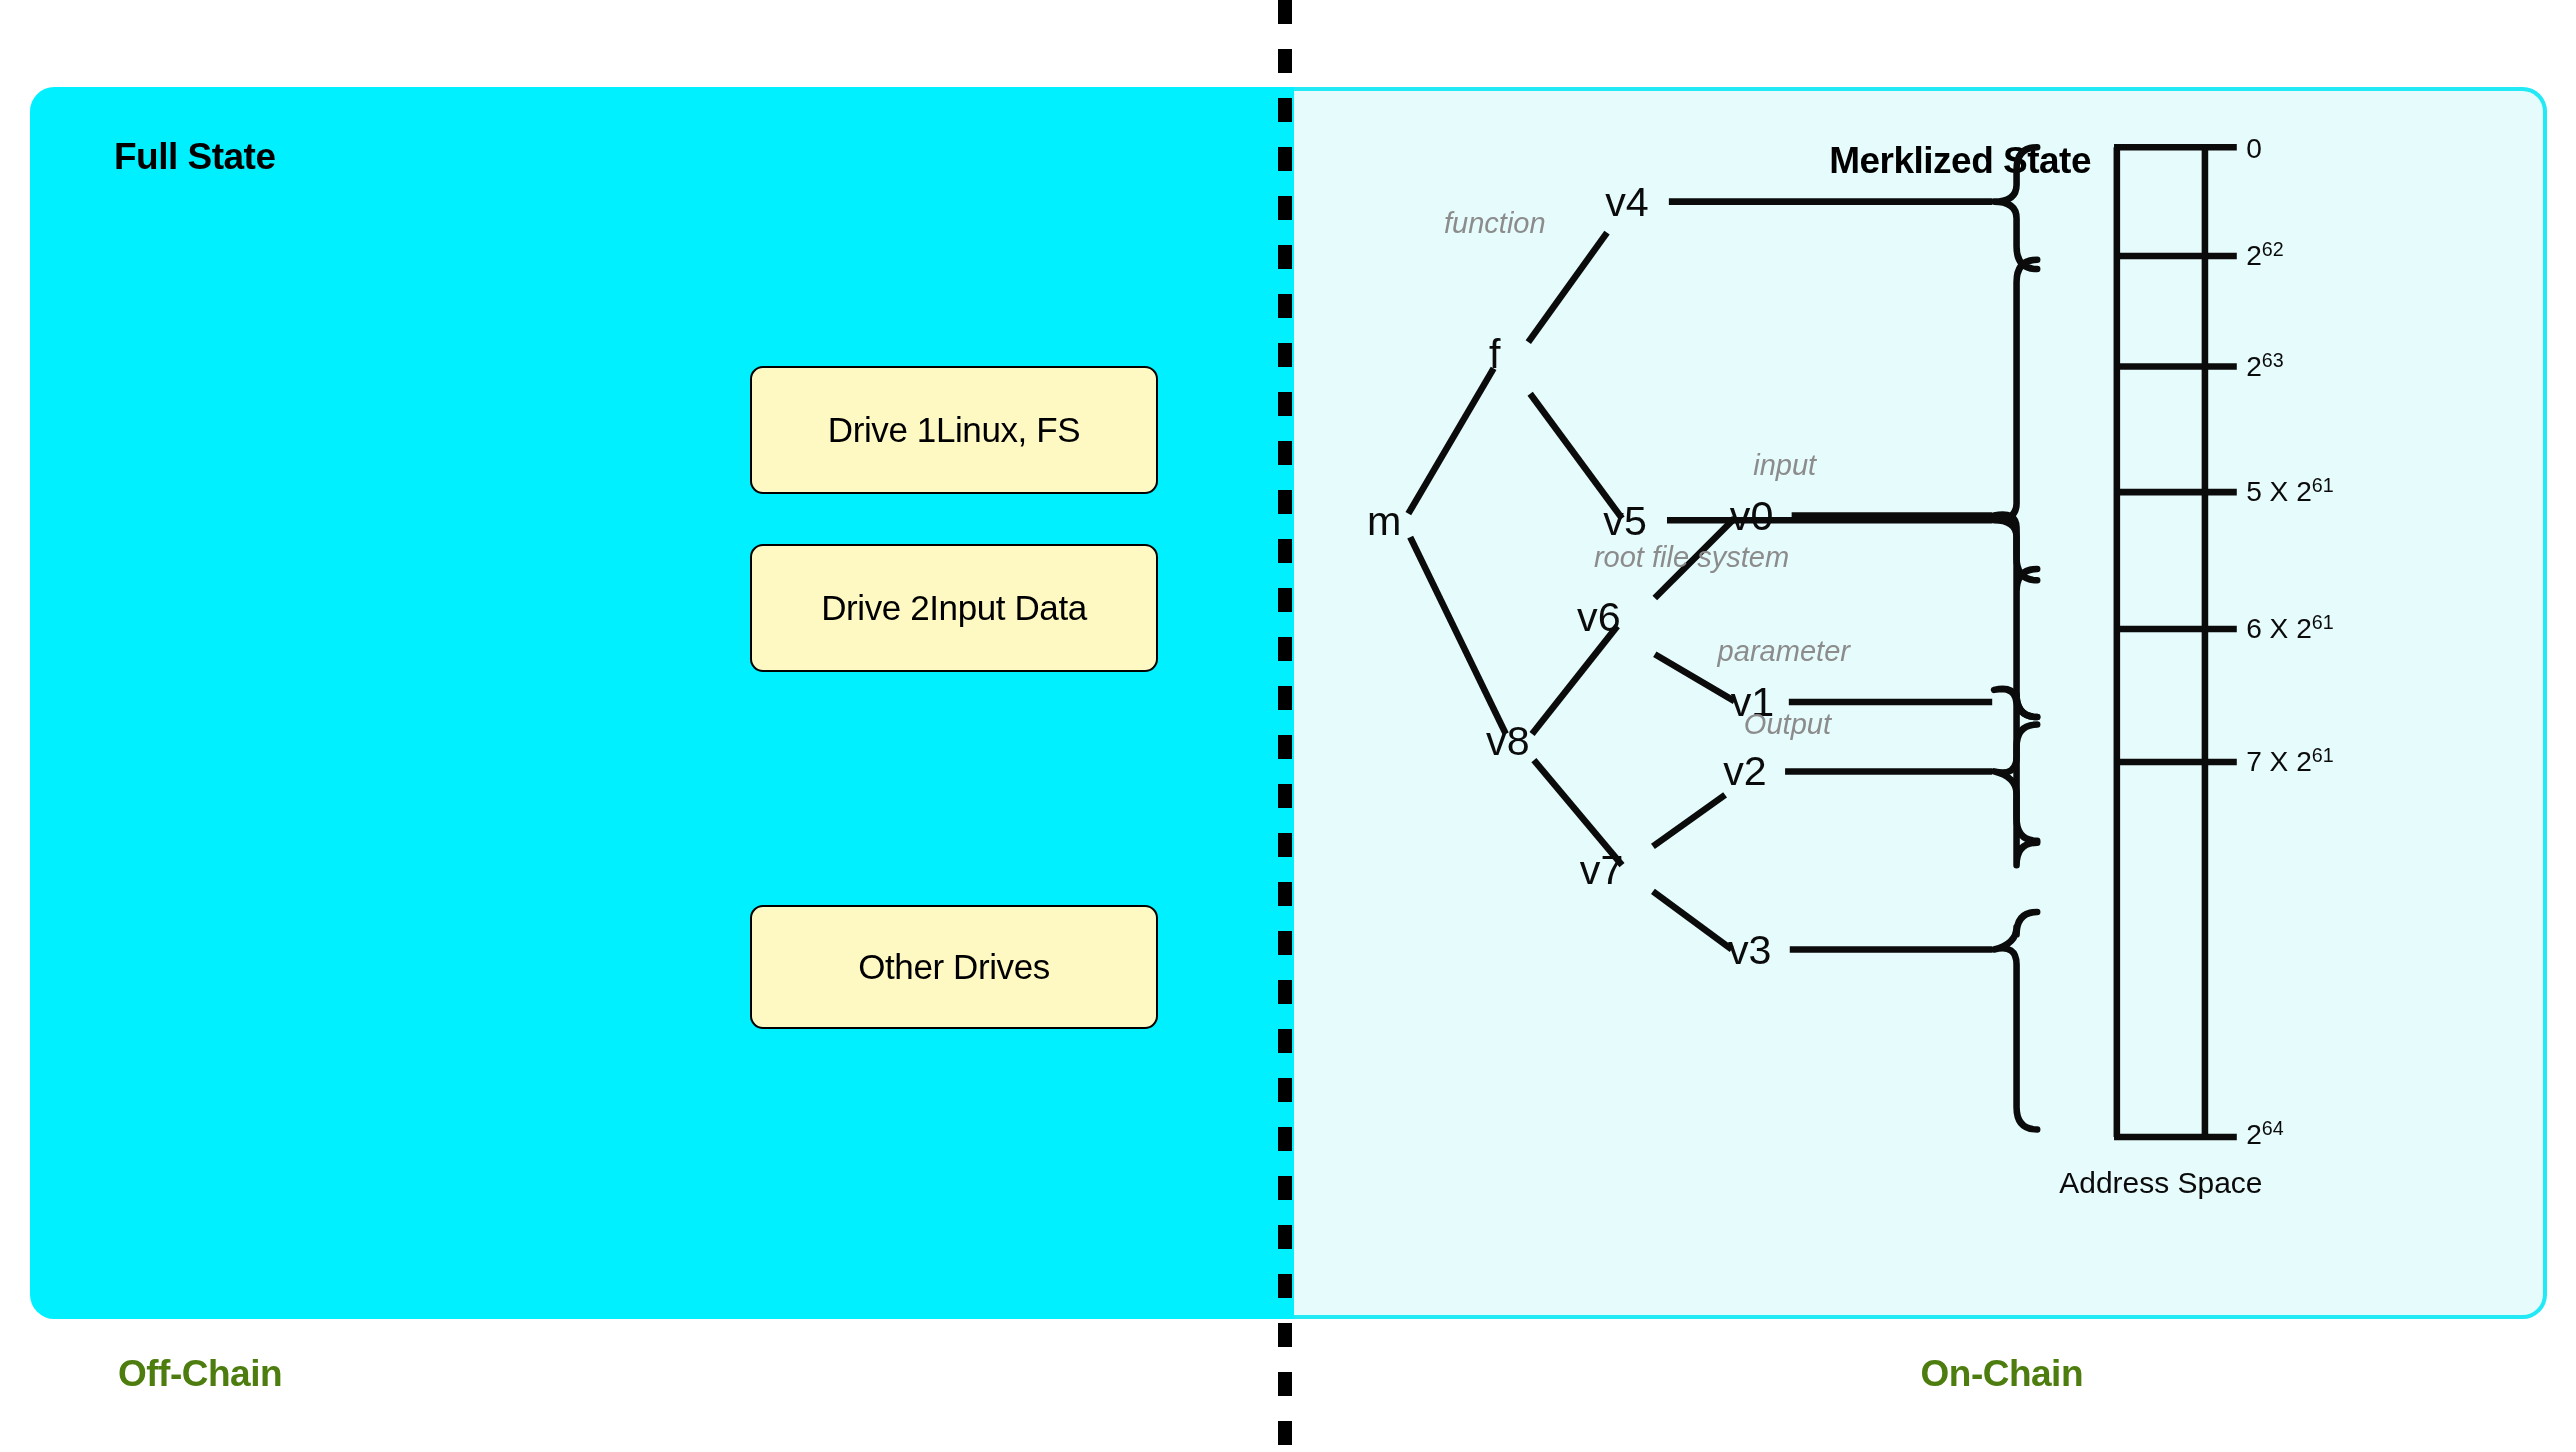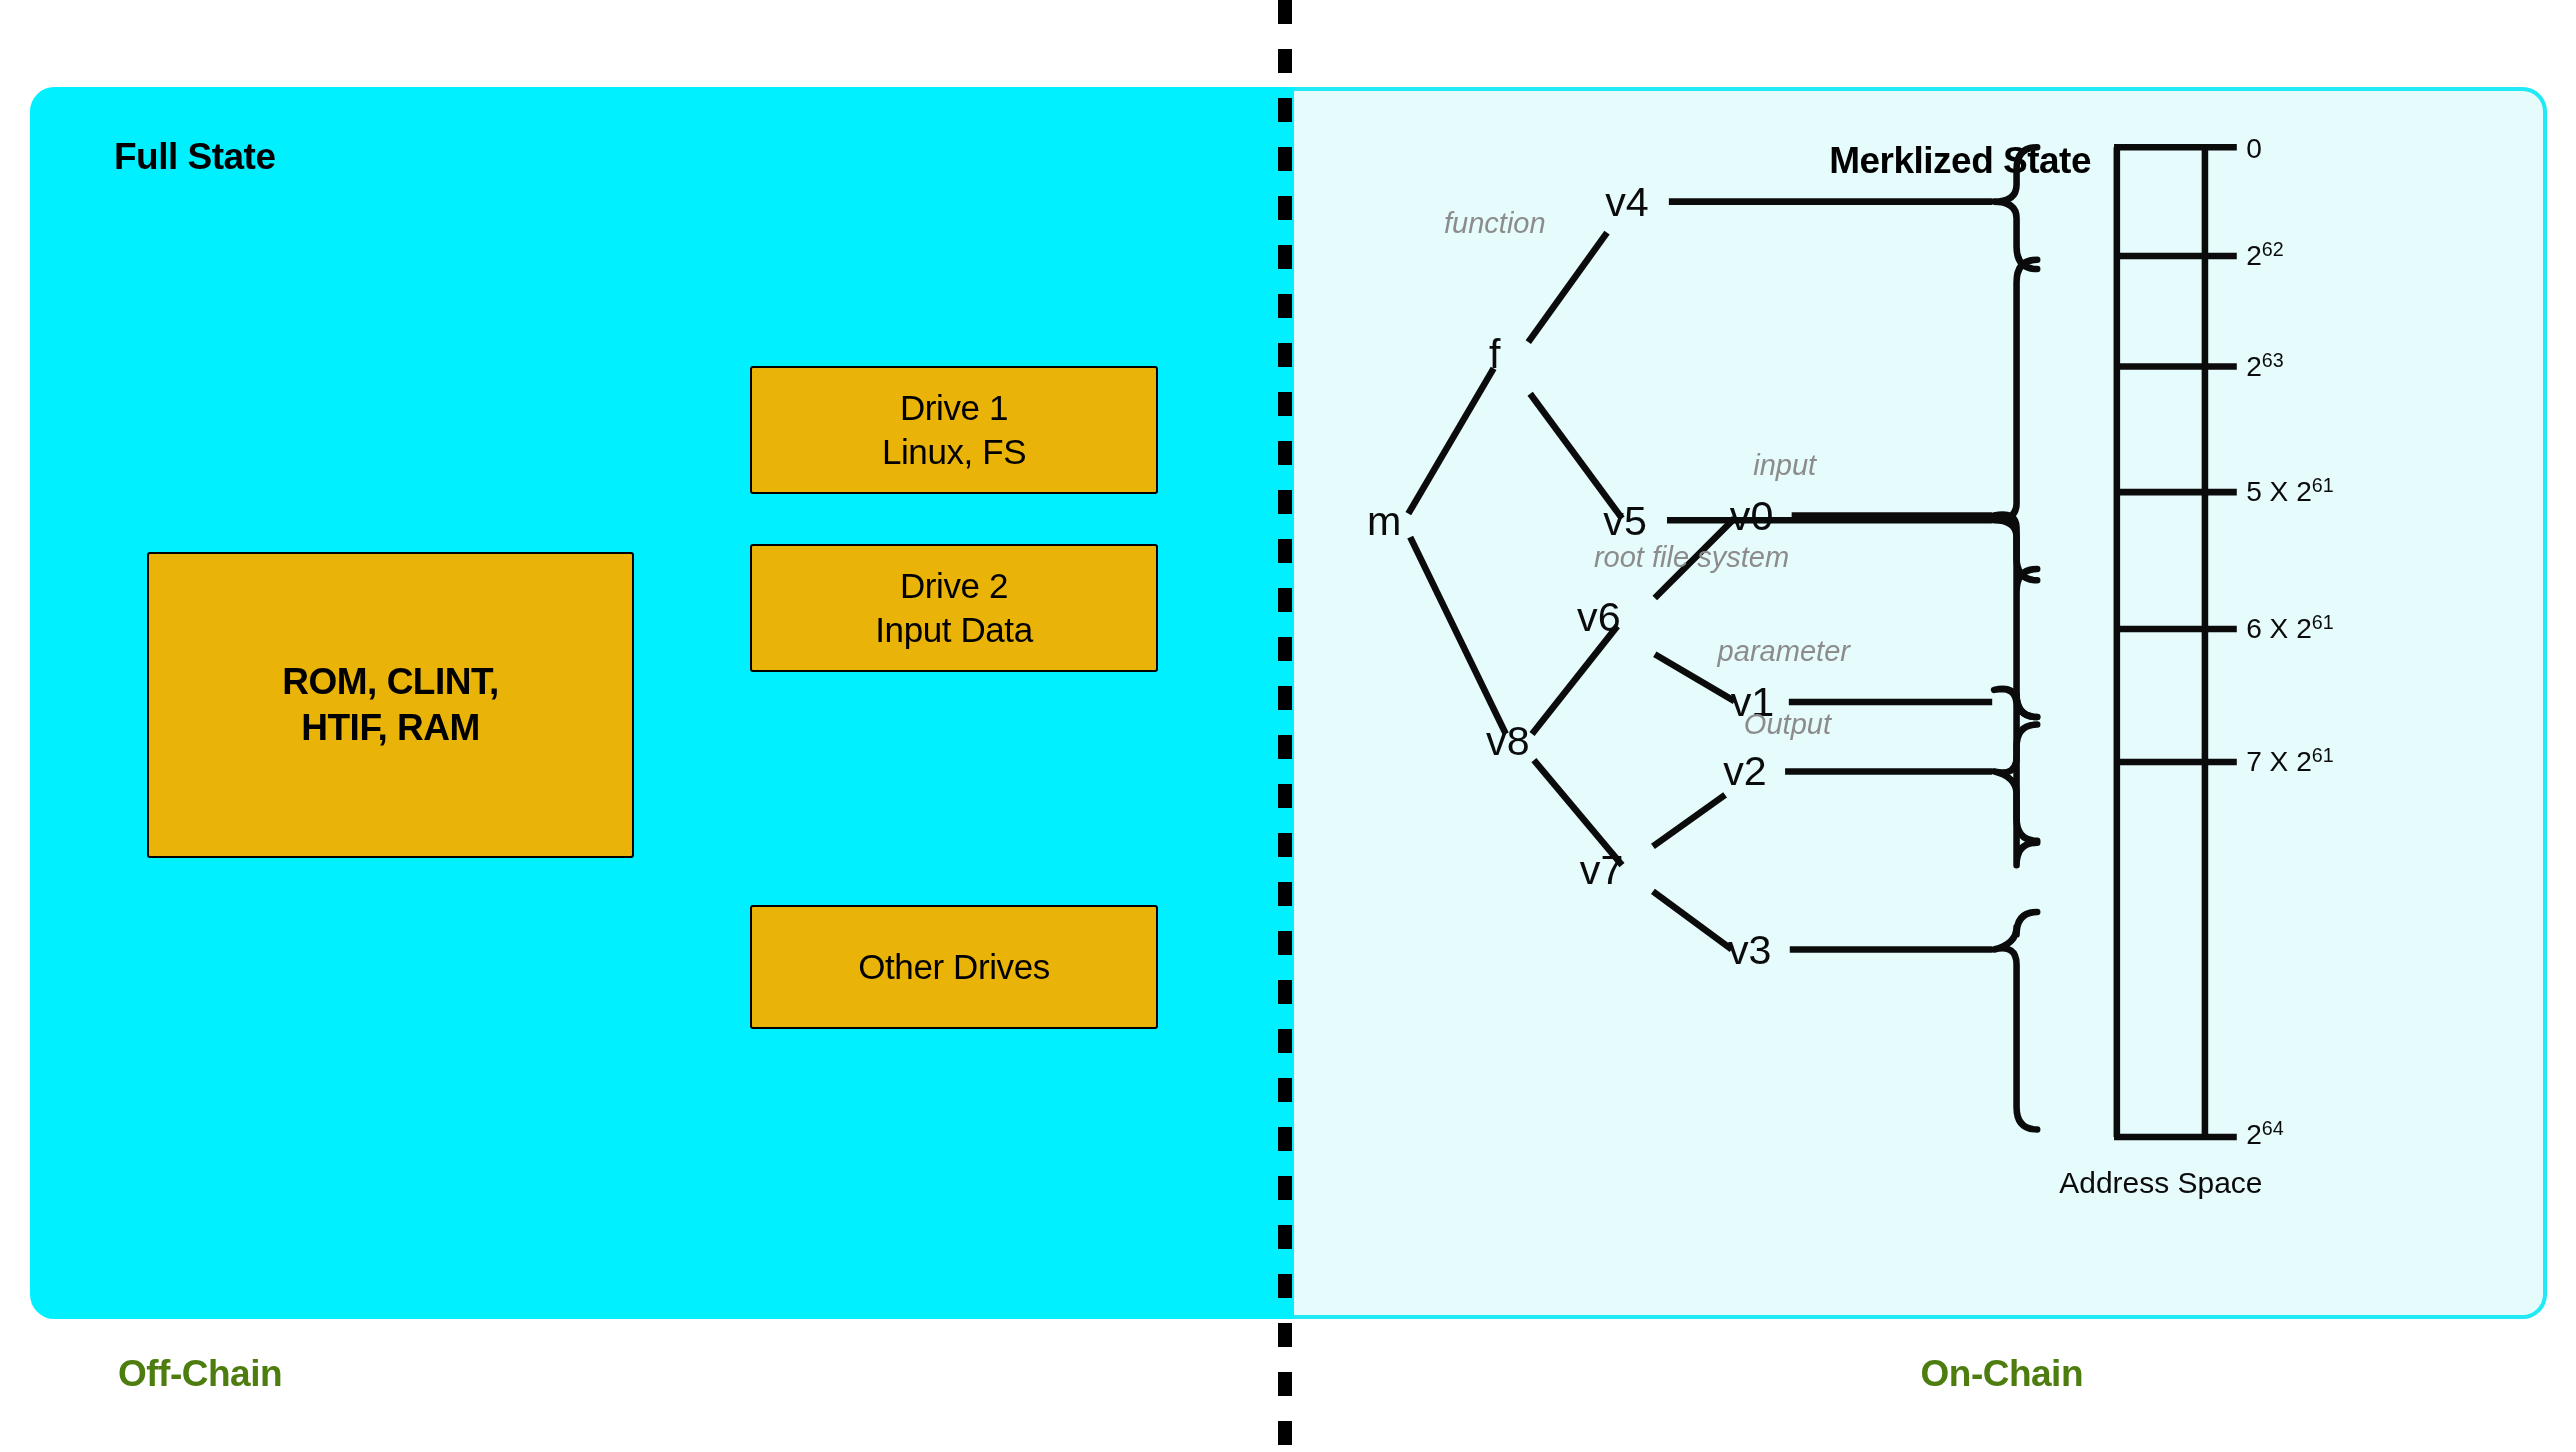--- a/index.html
+++ b/index.html
@@ -44,22 +44,22 @@
   .chain-label{
     position:absolute;font-weight:bold;color:#4d7c0f;
     font-size:37px;letter-spacing:-0.5px;white-space:nowrap;
   }
   #off-chain-label{left:118px;top:1353px;}
   #on-chain-label{right:81px;top:1353px;}
 
   
   .wbox{
     position:absolute;box-sizing:border-box;
-    background:#eab308;border:2.8px solid #000;border-radius:3px;
-    display:flex;flex-direction:column;align-items:center;justify-content:center;
+    background:#fef9c3;border:2.8px solid #000;border-radius:13px;
+    display:flex;align-items:center;justify-content:center;
     color:#000;line-height:1.25;text-align:center;
   }
   #rom-box{
     left:147px;top:552px;width:487px;height:306px;
     font-size:37px;font-weight:bold;letter-spacing:-0.5px;
   }
   #rom-box .ln{display:block;}
 
   .drive-box{
     left:750px;width:408px;
@@ -94,24 +94,20 @@
   <div class="panel" id="right-panel"></div>
 
   <div id="divider"></div>
 
   <div class="panel-title" id="full-state-title">Full State</div>
   <div class="panel-title" id="merklized-state-title">Merklized State</div>
 
   <div class="chain-label" id="off-chain-label">Off-Chain</div>
   <div class="chain-label" id="on-chain-label">On-Chain</div>
 
-  <div class="wbox" id="rom-box">
-    <span class="ln">ROM, CLINT,</span>
-    <span class="ln">HTIF, RAM</span>
-  </div>
 
   <div class="wbox drive-box" id="drive-1">
     <span>Drive 1</span>
     <span>Linux, FS</span>
   </div>
   <div class="wbox drive-box" id="drive-2">
     <span>Drive 2</span>
     <span>Input Data</span>
   </div>
   <div class="wbox drive-box" id="drive-other">

